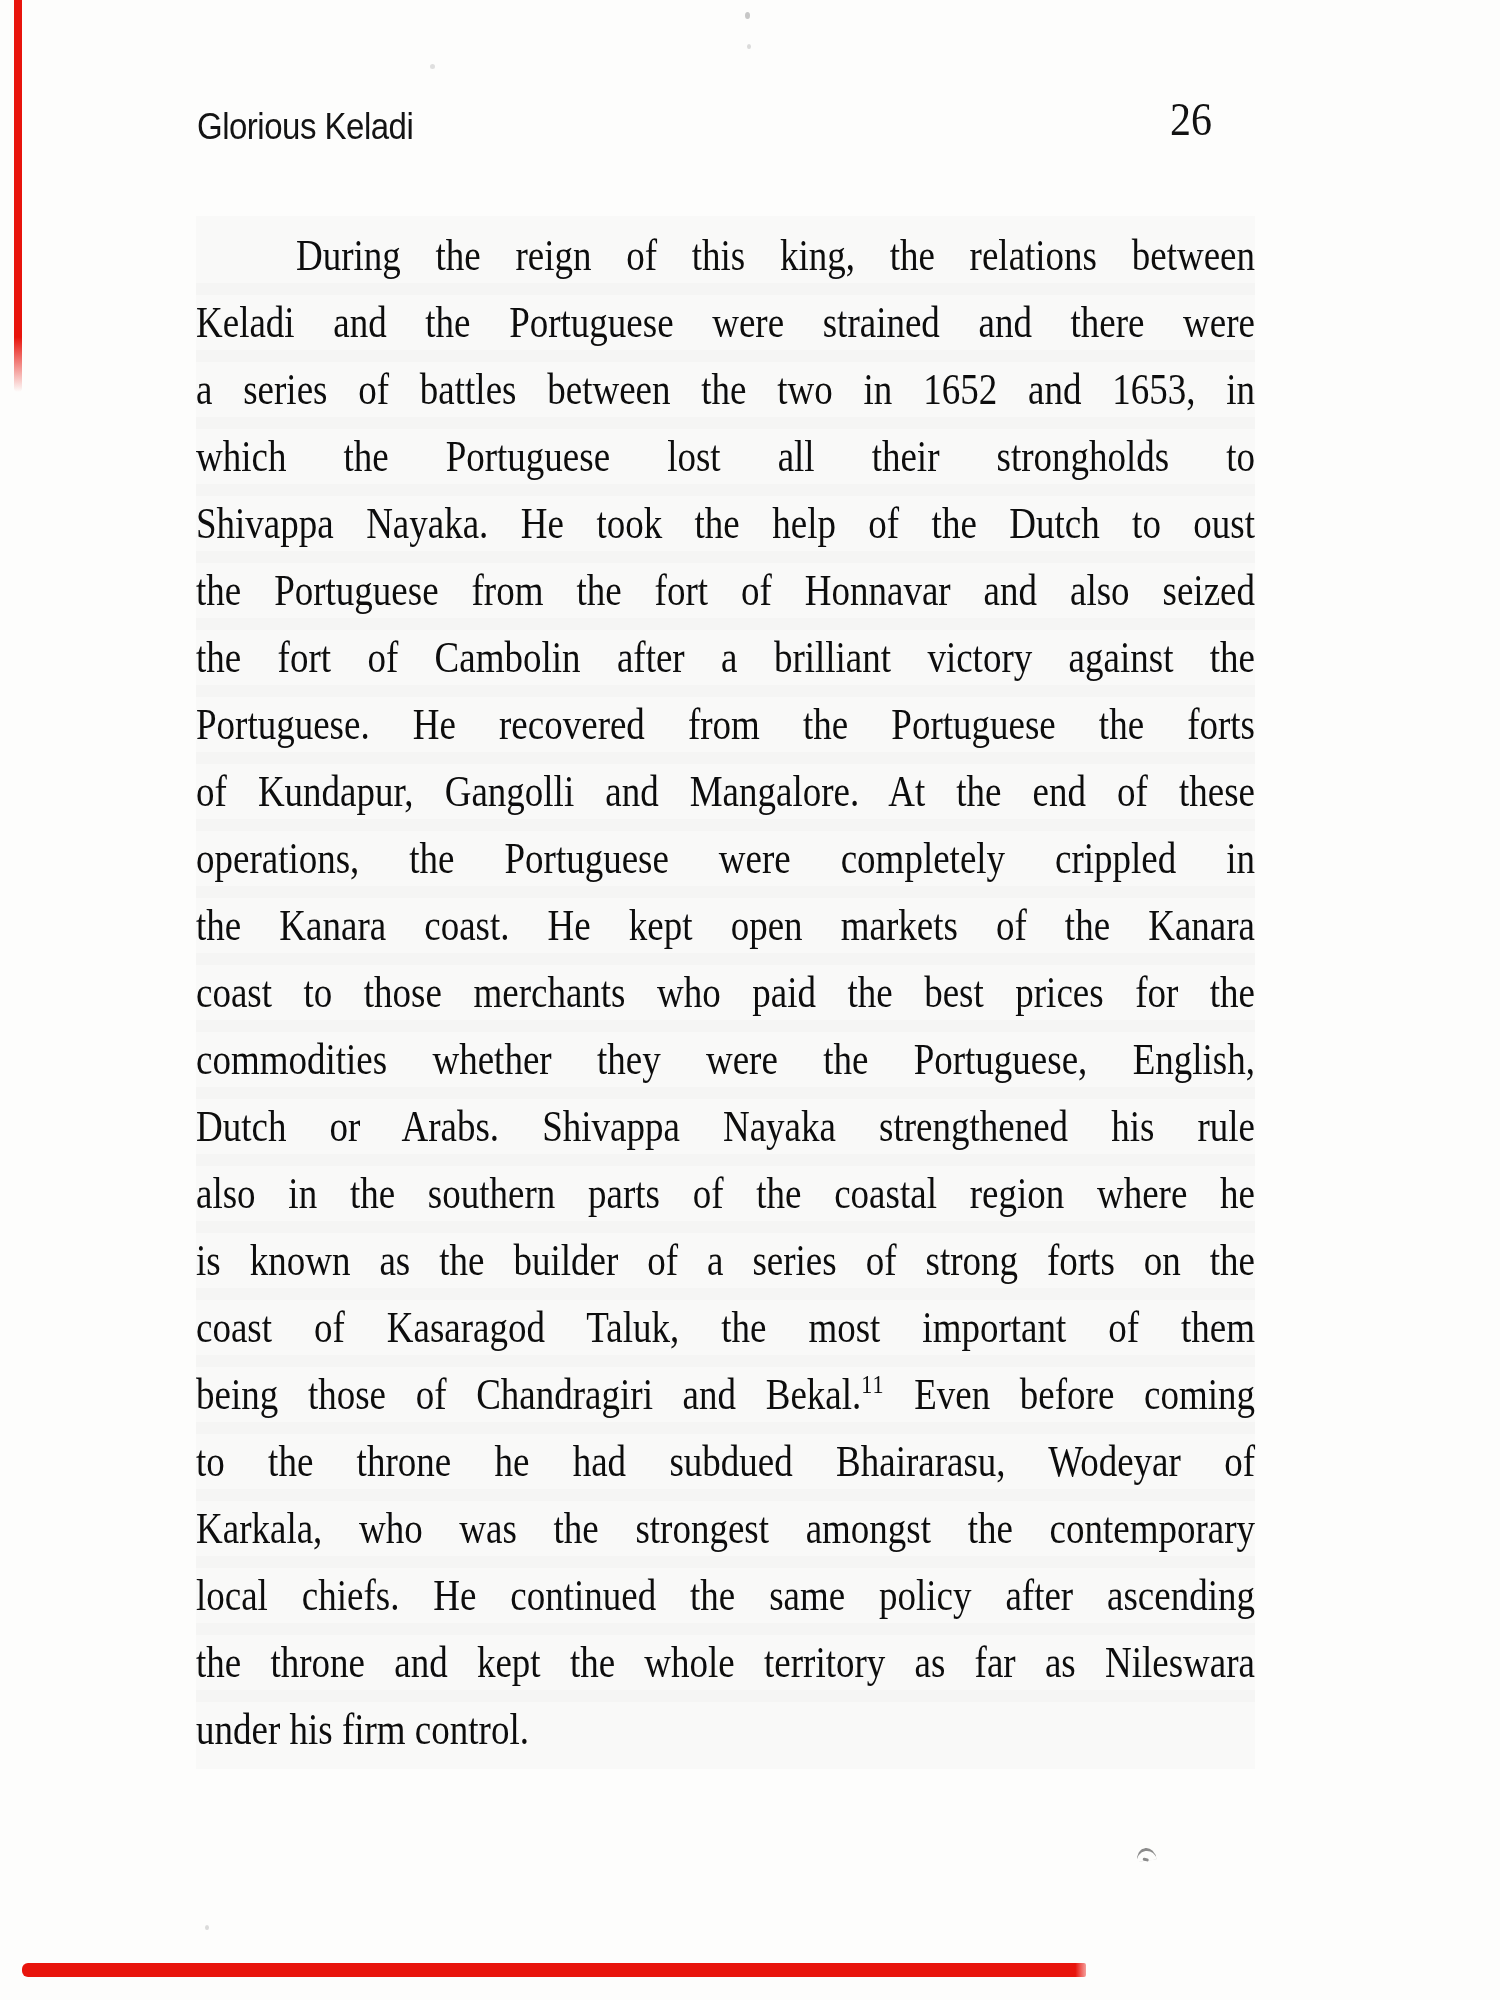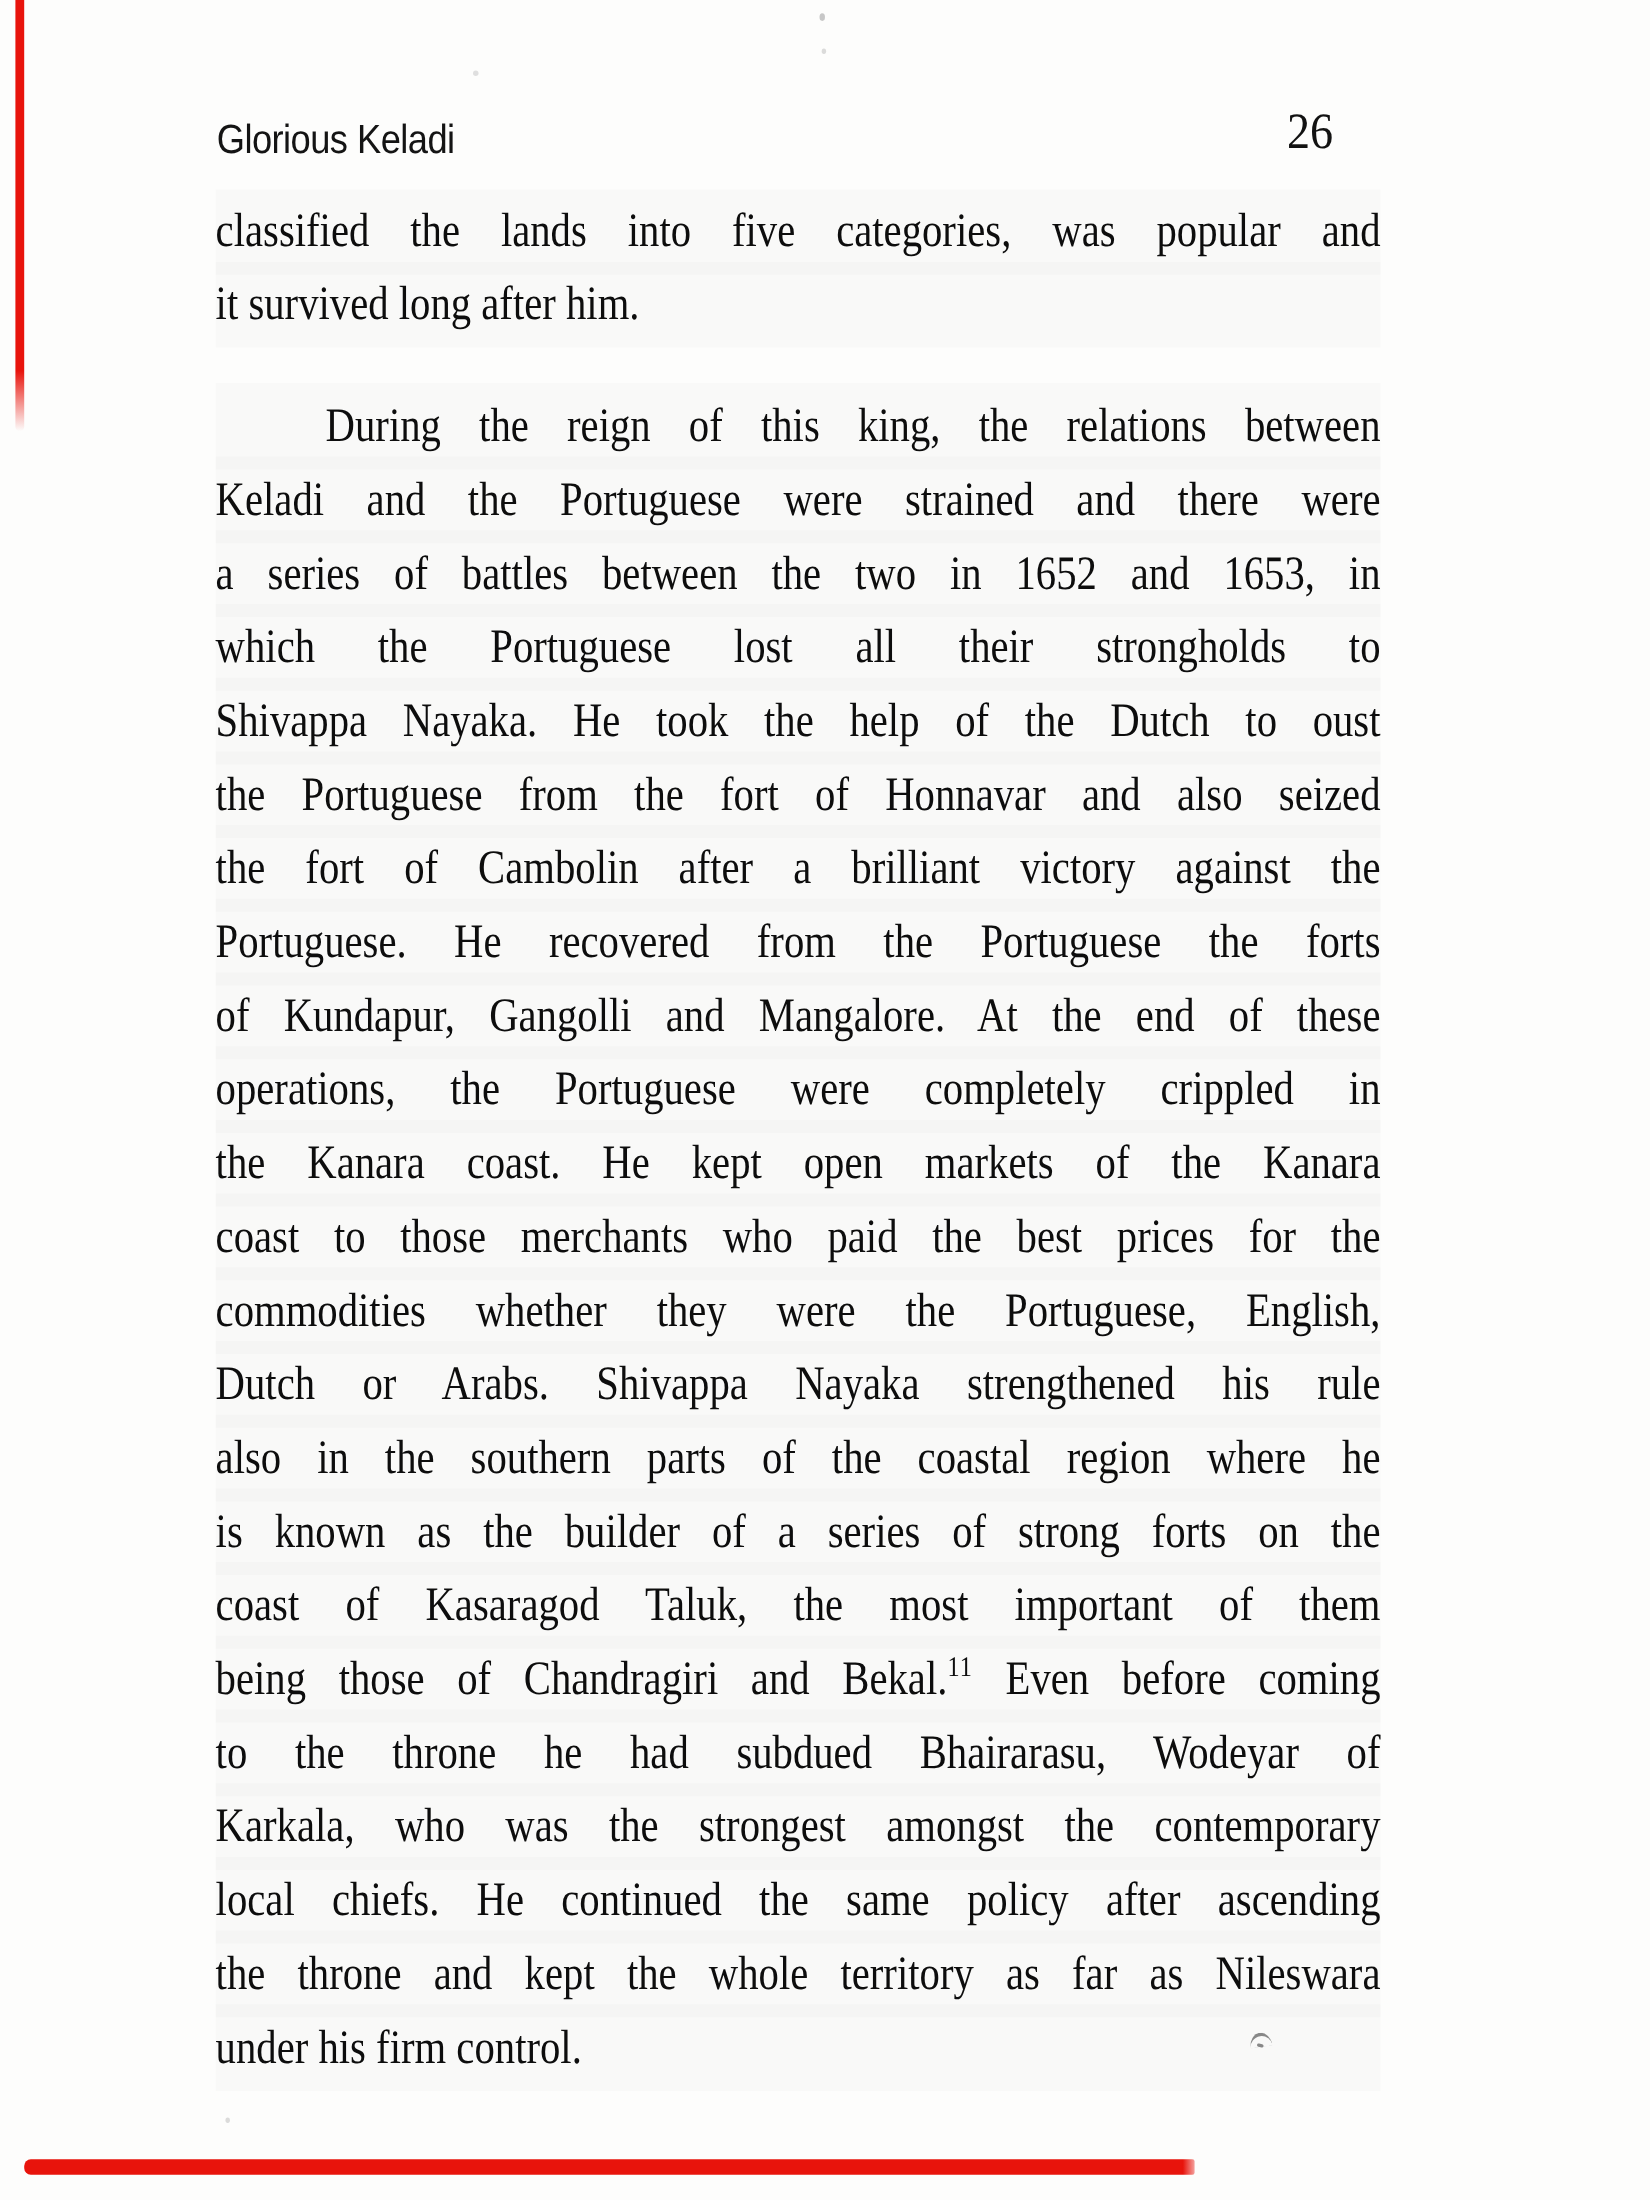--- a/index.html
+++ b/index.html
@@ -137,24 +137,20 @@
   <div class="speck s2"></div>
   <div class="speck s3"></div>
   <div class="speck s4"></div>
   <div class="squiggle"></div>
 
   <div class="header-title">Glorious Keladi</div>
   <div class="page-number">26</div>
 
   <div class="text-block">
 
-    <div class="p1">
-      <div class="line">classified the lands into five categories, was popular and</div>
-      <div class="line last">it survived long after him.</div>
-    </div>
 
     <div class="para-gap"></div>
 
     <div class="p2">
       <div class="line indent">During the reign of this king, the relations between</div>
       <div class="line">Keladi and the Portuguese were strained and there were</div>
       <div class="line">a series of battles between the two in 1652 and 1653, in</div>
       <div class="line">which the Portuguese lost all their strongholds to</div>
       <div class="line">Shivappa Nayaka. He took the help of the Dutch to oust</div>
       <div class="line">the Portuguese from the fort of Honnavar and also seized</div>

